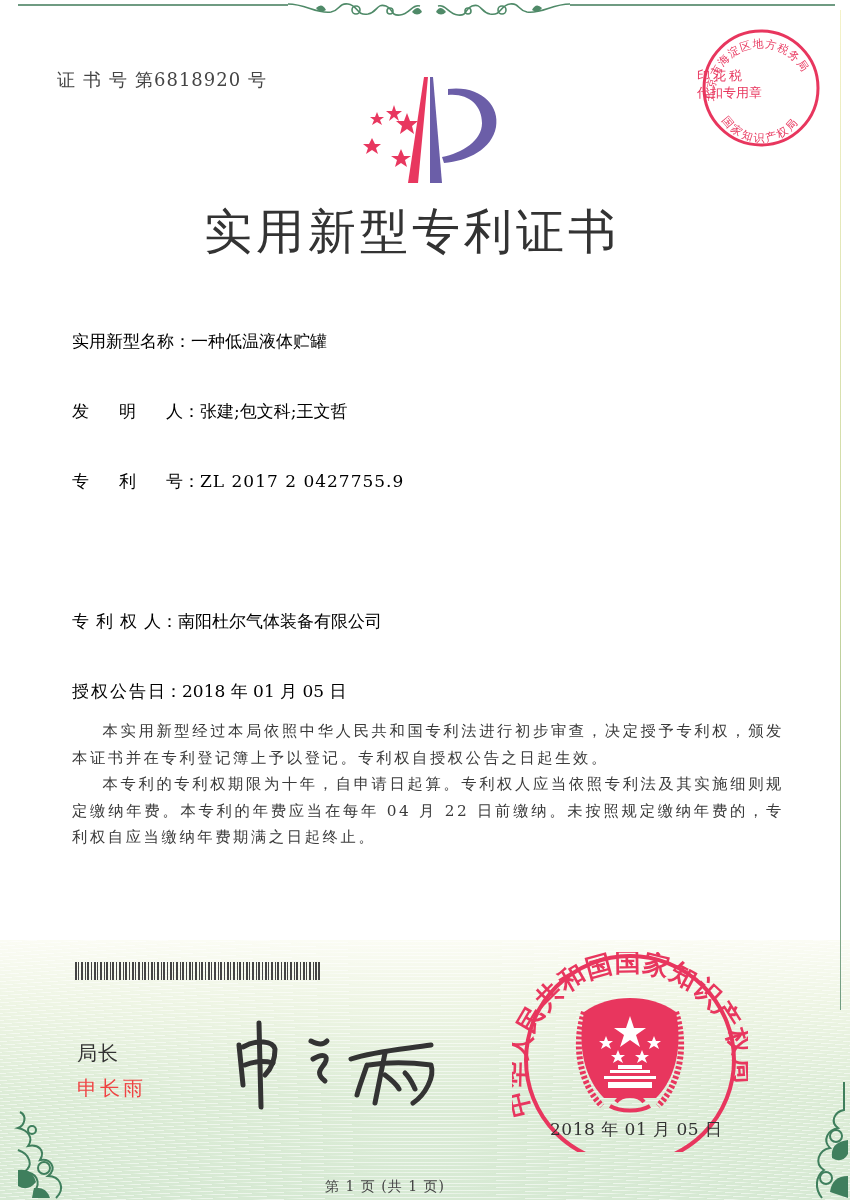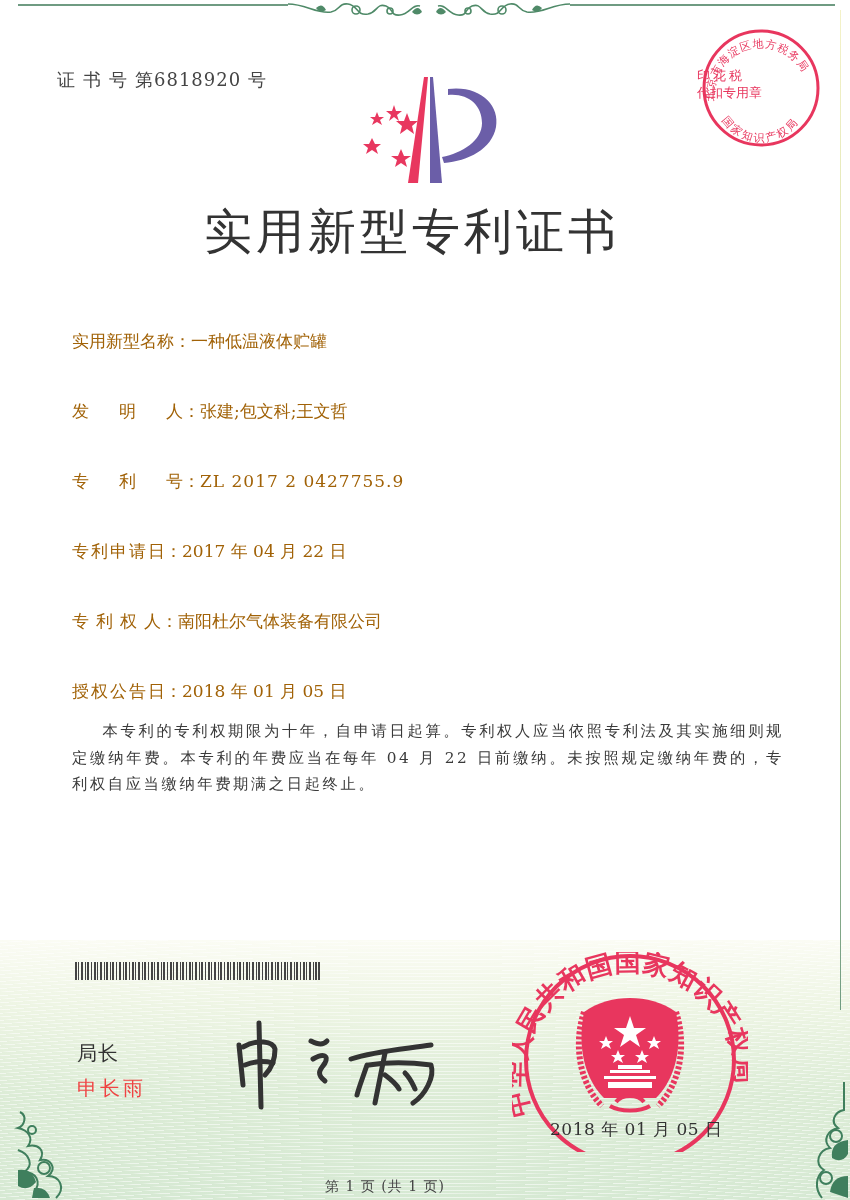--- a/index.html
+++ b/index.html
@@ -45,21 +45,21 @@
 
     
     .title {
       position: absolute; left: 0; width: 806px; top: 200px; text-align: center;
       font-size: 48px; letter-spacing: 4px; color: #333; font-family: "DejaVu Sans", "Liberation Sans", sans-serif;
       font-weight: normal;
       margin-left: 9px;
     }
 
     
-    .field { position: absolute; left: 72px; font-size: 17px; color: #a16207; white-space: nowrap; }
+    .field { position: absolute; left: 72px; font-size: 17px; color: #000000; white-space: nowrap; }
     .field .label { display: inline-block; }
     .f1 { top: 330px; }
     .f2 { top: 400px; }
     .f3 { top: 470px; }
     .f4 { top: 540px; }
     .f5 { top: 610px; }
     .f6 { top: 680px; }
     .lbl-spaced-wide { letter-spacing: 0; }
     .lbl-spaced-wide span.c { display: inline-block; width: 47px; }
     .lbl-spaced-wide span.c:last-child { width: auto; }
@@ -195,33 +195,31 @@
   </div>
 
   <div class="field f2">
     <span class="label lbl-spaced-wide"><span class="c">发</span><span class="c">明</span><span class="c">人</span></span>：<span>张建;包文科;王文哲</span>
   </div>
 
   <div class="field f3">
     <span class="label lbl-spaced-wide"><span class="c">专</span><span class="c">利</span><span class="c">号</span></span>：<span style="letter-spacing:1px;">ZL 2017 2 0427755.9</span>
   </div>
 
-  <div class="field f4">
-    <span class="label lbl-tight"><span class="c">专</span><span class="c">利</span><span class="c">申</span><span class="c">请</span><span class="c">日</span></span>：<span>2017 年 04 月 22 日</span>
-  </div>
 
   <div class="field f5">
     <span class="label lbl-mid"><span class="c">专</span><span class="c">利</span><span class="c">权</span><span class="c">人</span></span>：<span>南阳杜尔气体装备有限公司</span>
   </div>
 
   <div class="field f6">
     <span class="label lbl-tight"><span class="c">授</span><span class="c">权</span><span class="c">公</span><span class="c">告</span><span class="c">日</span></span>：<span>2018 年 01 月 05 日</span>
   </div>
 
   <div class="body-text">
+    <p>本实用新型经过本局依照中华人民共和国专利法进行初步审查，决定授予专利权，颁发本证书并在专利登记簿上予以登记。专利权自授权公告之日起生效。</p>
     <p>本专利的专利权期限为十年，自申请日起算。专利权人应当依照专利法及其实施细则规定缴纳年费。本专利的年费应当在每年 04 月 22 日前缴纳。未按照规定缴纳年费的，专利权自应当缴纳年费期满之日起终止。</p>
   </div>
 
   <svg class="barcode" viewBox="0 0 245 18" preserveAspectRatio="none">
     <g fill="#444">
       <rect x="0" y="0" width="2" height="18"></rect>
         <rect x="3" y="0" width="1" height="18"></rect>
         <rect x="6" y="0" width="2" height="18"></rect>
       <rect x="10" y="0" width="1" height="18"></rect>
         <rect x="12" y="0" width="2" height="18"></rect>

